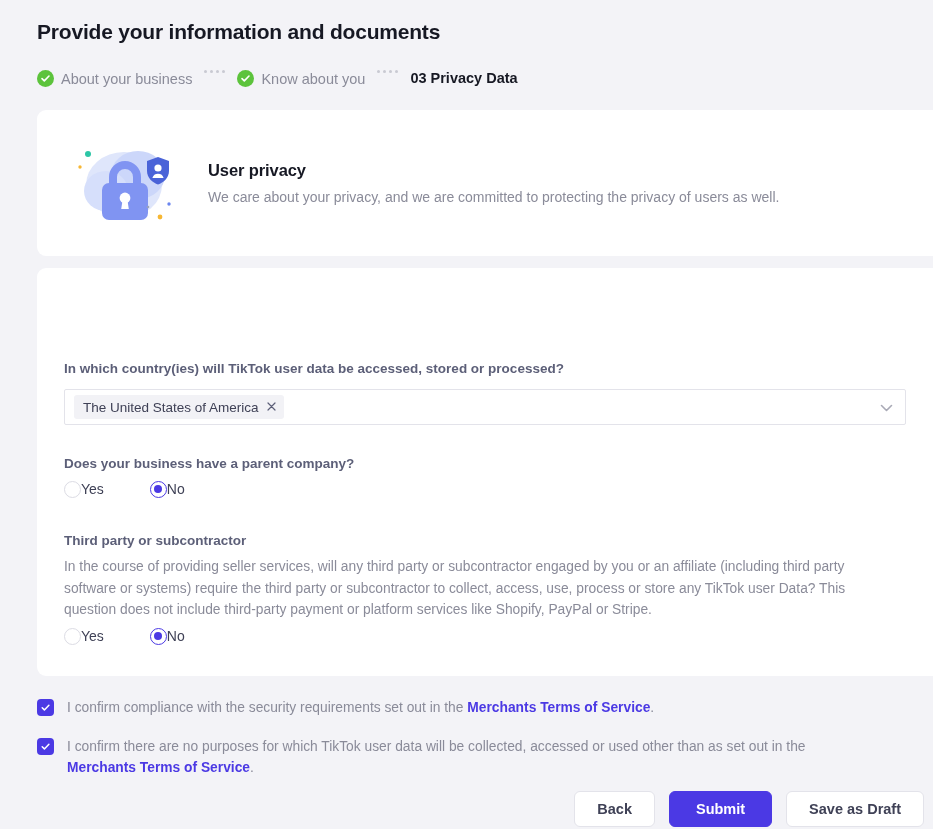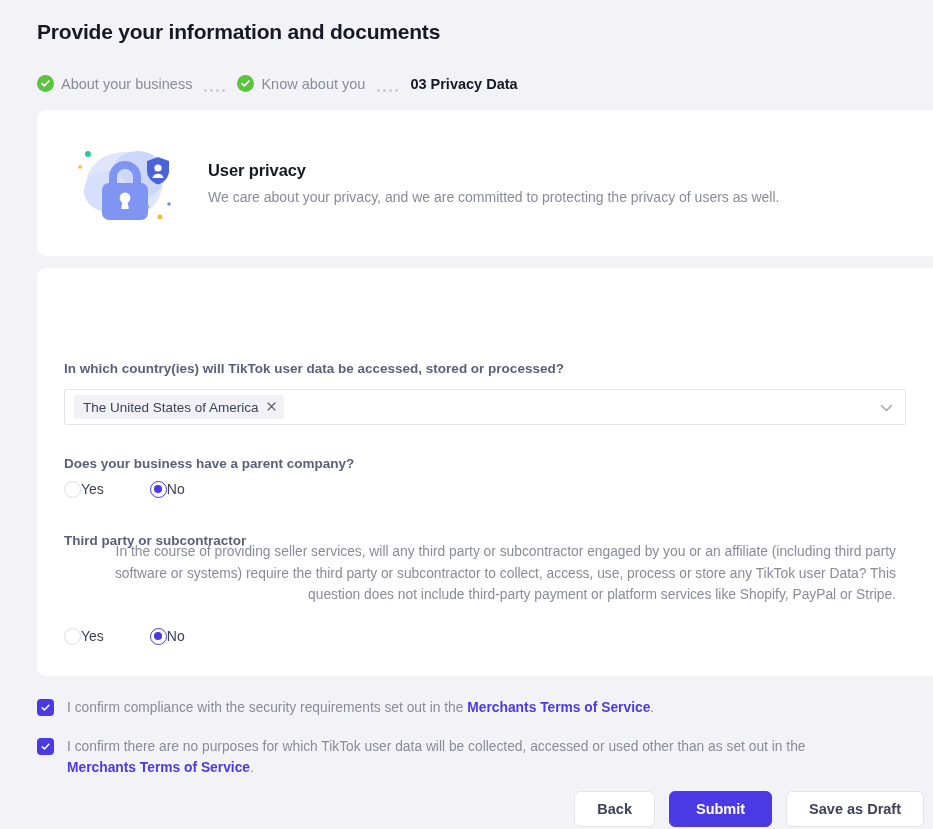--- a/index.html
+++ b/index.html
@@ -32,21 +32,21 @@
     font-weight: bold;
     letter-spacing: -0.2px;
     color: #161823;
   }
 
   .steps {
     position: absolute;
     left: 37px;
     top: 70px;
     display: flex;
-    align-items: flex-end;
+    align-items: flex-start;
     height: 22px;
   }
   .step {
     display: flex;
     align-items: center;
     gap: 7px;
   }
   .step-check {
     width: 17px;
     height: 17px;
@@ -173,26 +173,25 @@
     color: #a9aab6;
     display: block;
   }
 
   .q-parent { position: absolute; left: 27px; top: 188px; }
   .radios-parent { position: absolute; left: 27px; top: 209px; }
   .q-third { position: absolute; left: 27px; top: 265px; }
   .p-third {
     position: absolute;
     left: 27px;
-    top: 273px;
+    top: 288px;
     width: 832px;
     font-size: 13.8px;
     line-height: 21.5px;
     color: #8a8b99;
-    text-align: right;
   }
   .radios-third { position: absolute; left: 27px; top: 356px; }
 
   .radio-row {
     display: flex;
     align-items: center;
     height: 24px;
   }
   .radio-opt {
     display: flex;

